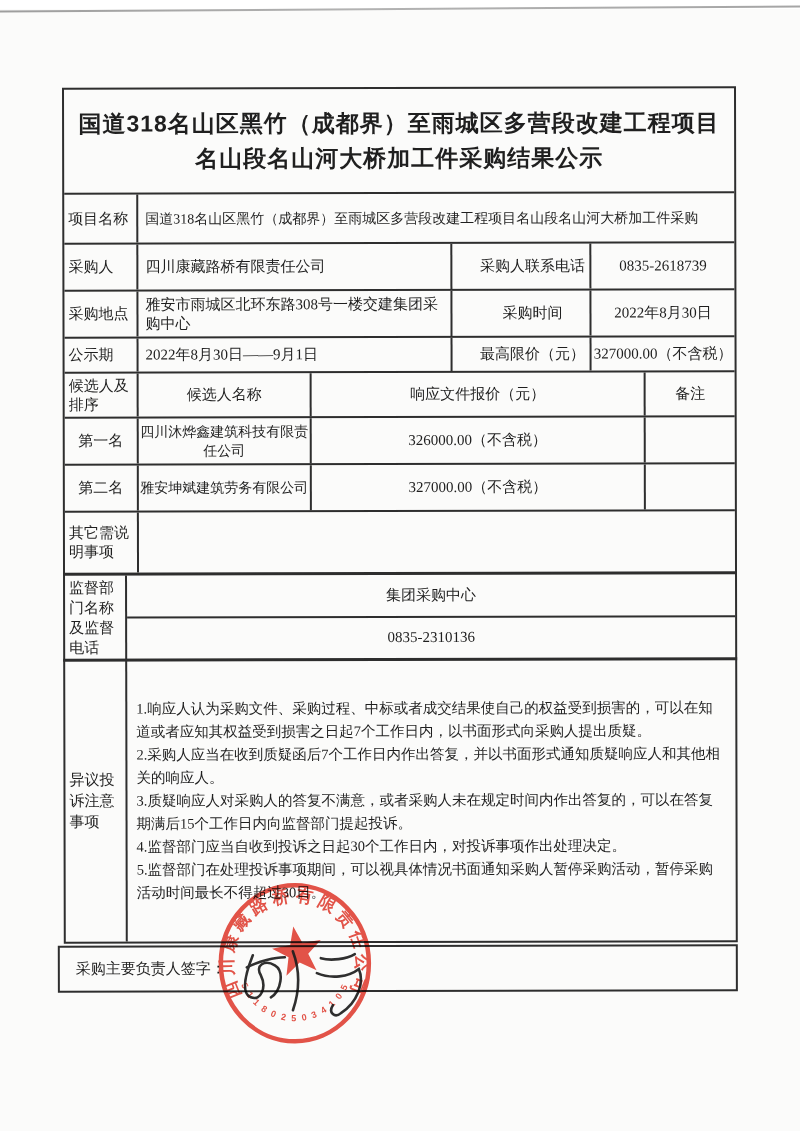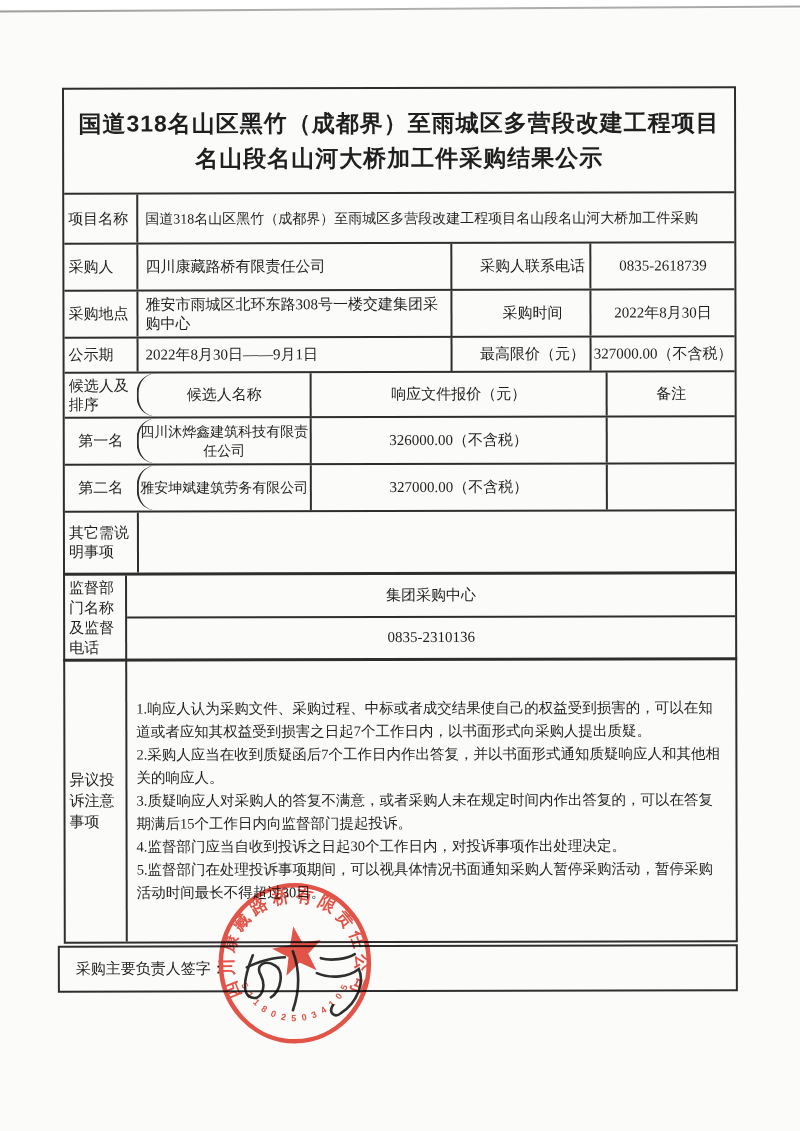--- a/index.html
+++ b/index.html
@@ -30,21 +30,21 @@
   .lab { width:72px; padding:3px 4px; flex-shrink:0; }
   .lab-c { justify-content:center; text-align:center; }
   .val { padding:3px 7px; }
   .c-center { justify-content:center; text-align:center; }
 
   .titlebox { height:103px; display:flex; flex-direction:column; justify-content:center; align-items:center;
     font-family:"Liberation Sans","DejaVu Sans",sans-serif; font-weight:700; font-size:23px; line-height:35px;
     letter-spacing:1px; text-align:center; }
 
   .h50{height:50px;} .h47{height:47px;} .h35{height:35px;} .h45{height:45px;} .h62{height:62px;}
-  .w314{width:314px;} .w139{width:139px;padding-left:23px;} .w173{width:173px;border-radius:19px;} .w280{width:296px;}
+  .w314{width:314px;} .w139{width:139px;padding-left:23px;} .w173{width:173px;} .w280{width:334px;}
   .flex1{flex:1;}
   .projval{font-size:14px;}
 
   .supv-label { width:60px; flex-shrink:0; display:flex; align-items:center; justify-content:center;
     text-align:left; font-size:15px; line-height:20px; padding:2px 4px; }
   .supv-vals { flex:1; border-left:2px solid #2e2e2e; display:flex; flex-direction:column; }
   .supv-row { height:41px; display:flex; align-items:center; justify-content:center; font-size:15px; }
   .supv-row + .supv-row { border-top:2px solid #2e2e2e; }
 
   .obj-label { width:60px; flex-shrink:0; display:flex; align-items:center; padding:3px 4px;

